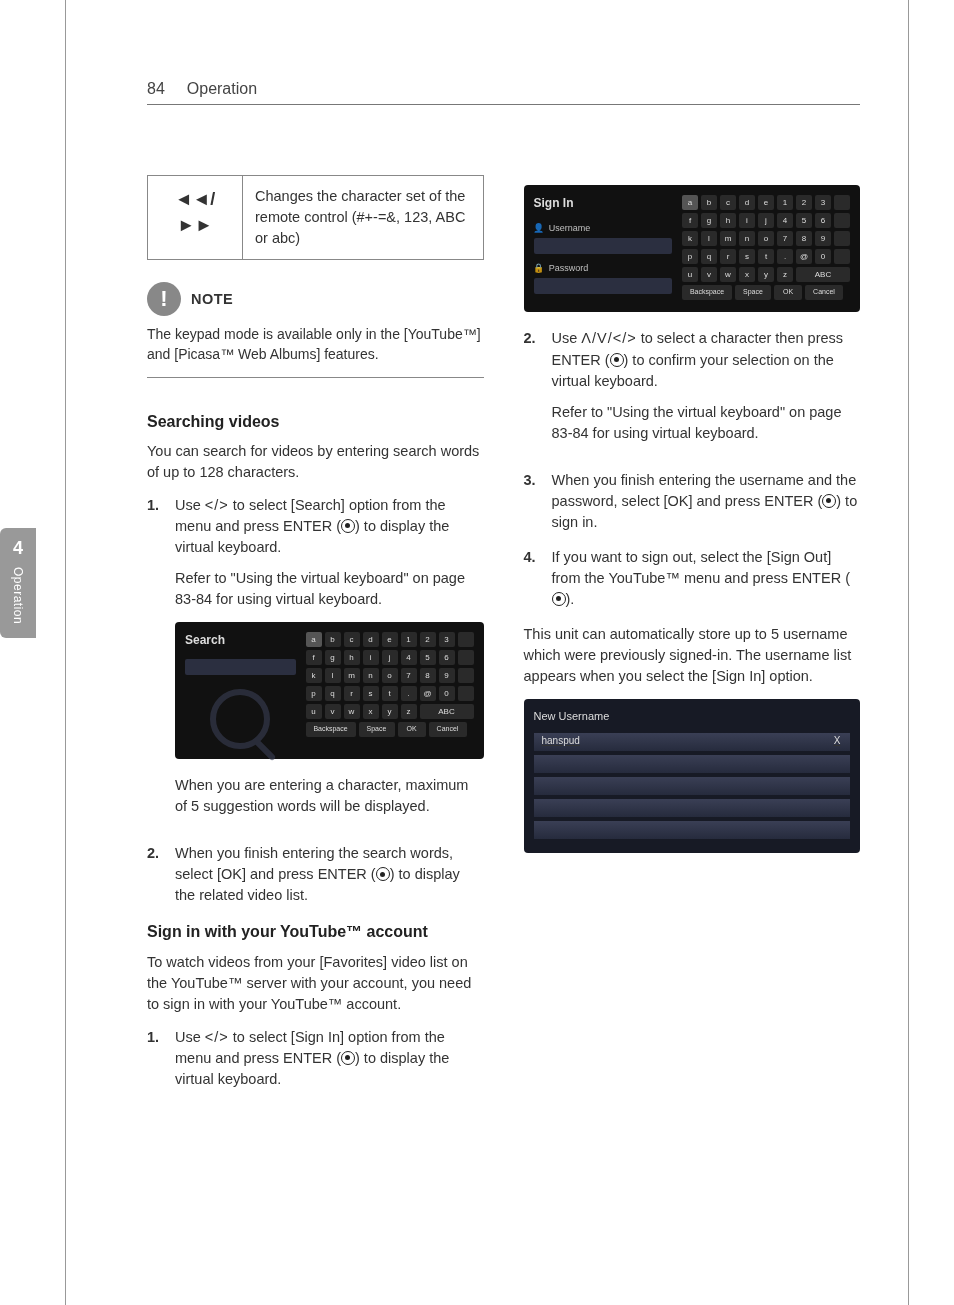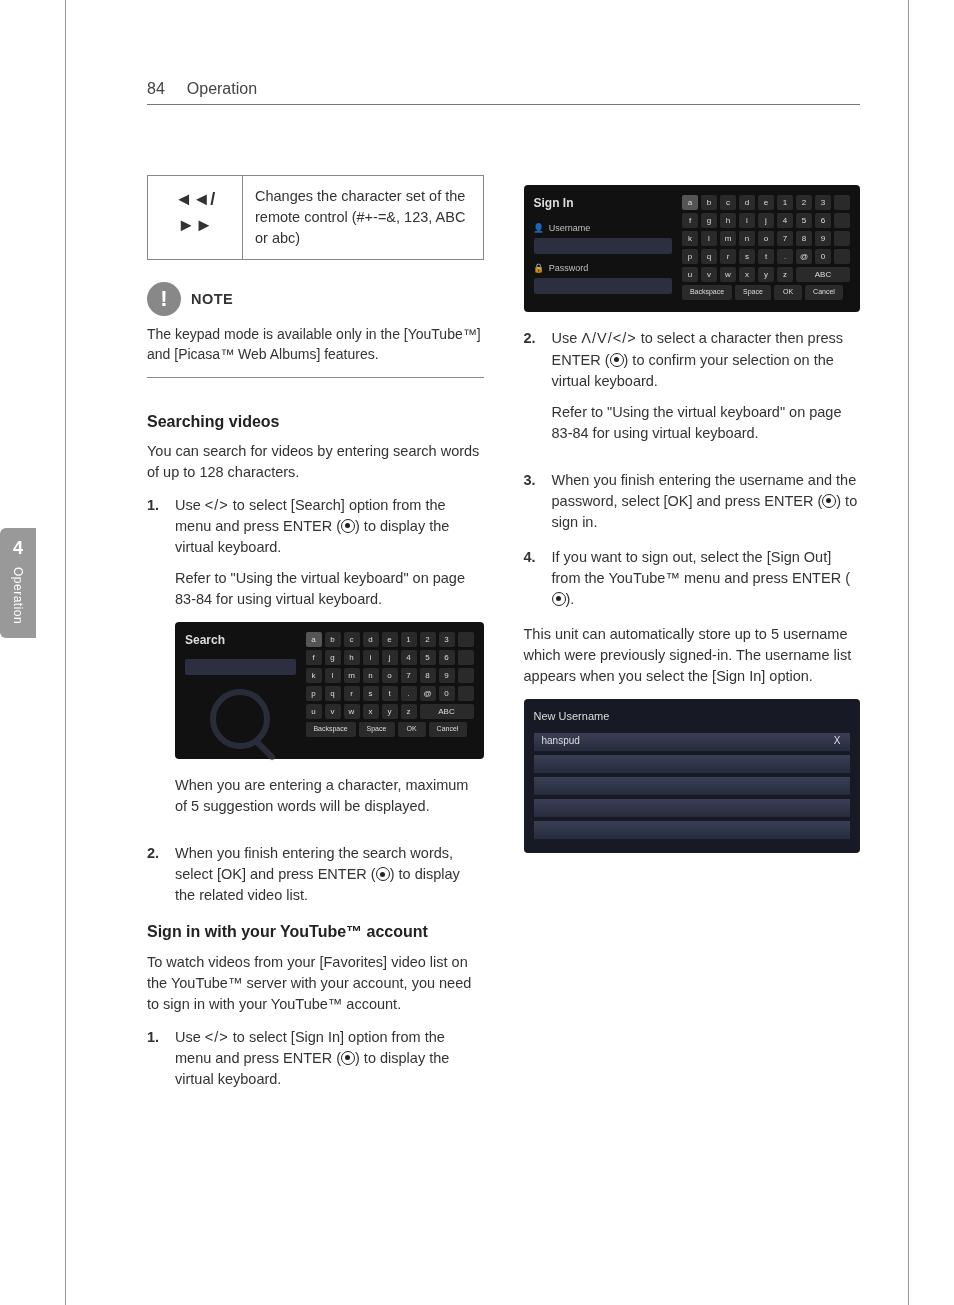--- a/index.html
+++ b/index.html
@@ -87,21 +87,21 @@
   .ss-left .title { font-weight: 700; font-size: 12px; margin-bottom: 10px; }
   .ss-left .field { background: #2b2f40; height: 16px; margin-bottom: 8px; border-radius: 2px; }
   .ss-left .lbl { font-size: 9px; margin-bottom: 3px; opacity: .85; display:flex; align-items:center; gap:4px;}
   .kbd { display: grid; grid-template-columns: repeat(9, 16px); gap: 3px; }
   .kbd .k { background: #2a2a2a; height: 15px; font-size: 8px; display:flex; align-items:center; justify-content:center; border-radius:2px;}
   .kbd .k.sel { background: #555; }
   .kbd-bottom { display:flex; gap:3px; margin-top:3px; }
   .kbd-bottom .kb { background: #2a2a2a; height: 15px; font-size: 7px; display:flex; align-items:center; justify-content:center; border-radius:2px;}
   .userlist { background:#171a25; border-radius:4px; padding:10px; margin:12px 0 16px 0; }
   .userlist .hdr { color:#ddd; font-size:11px; margin-bottom:8px; }
-  .userlist .row { display:flex; }
+  .userlist .row { display:flex;text-decoration:underline; }
   .userlist .cell { flex:1; height:18px; background:linear-gradient(#3a3f55,#262b3d); margin-bottom:4px; color:#ddd; font-size:10px; padding-left:8px; display:flex; align-items:center;}
   .userlist .xcell { width:26px; height:18px; background:linear-gradient(#3a3f55,#262b3d); margin-bottom:4px; color:#ddd; font-size:10px; display:flex; align-items:center; justify-content:center;}
   .search-glass {
     width: 60px; height: 60px; border: 6px solid #3a3f55; border-radius: 50%;
     position: relative; margin: 6px auto 0 auto; opacity:.6;
   }
   .search-glass::after {
     content:""; position:absolute; width: 26px; height: 6px; background:#3a3f55;
     bottom:-10px; right:-14px; transform: rotate(45deg); border-radius:3px;
   }

